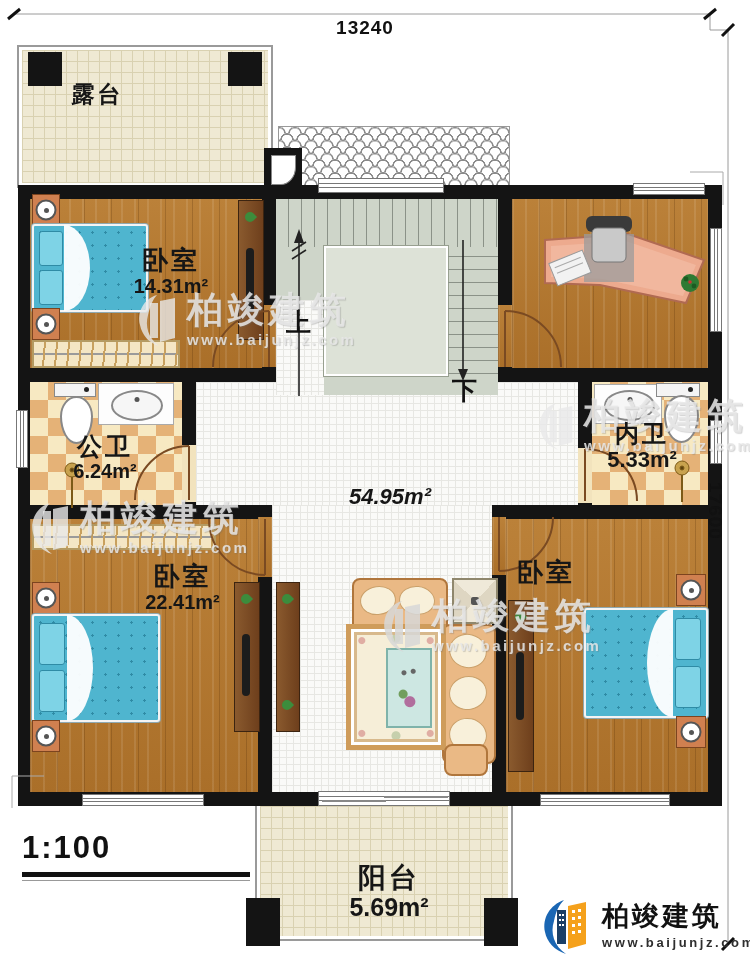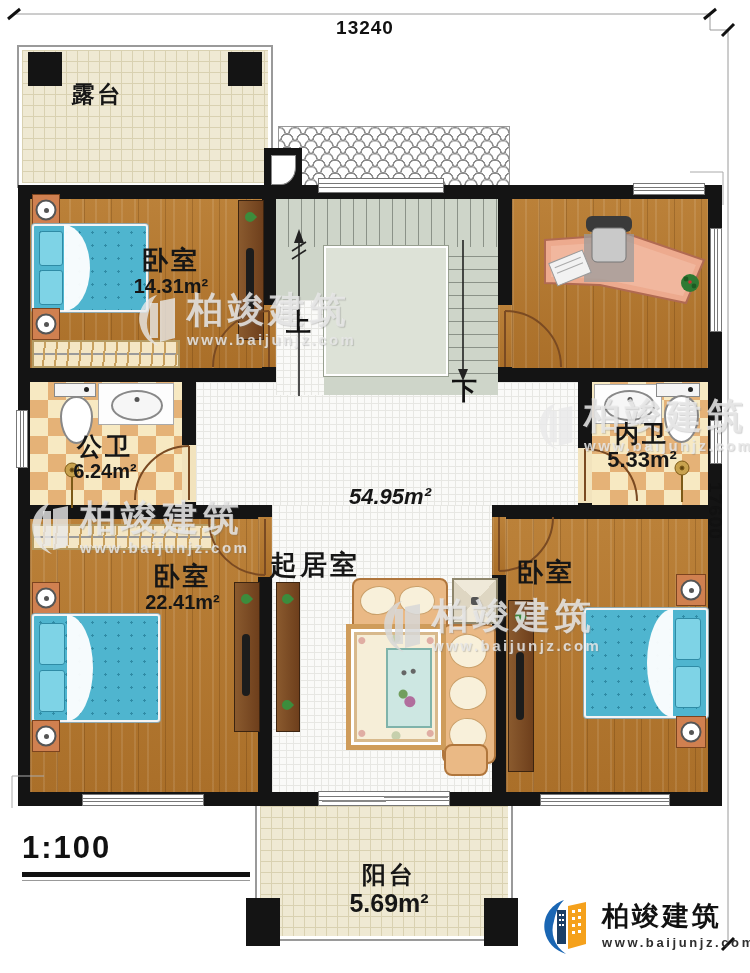--- a/index.html
+++ b/index.html
@@ -358,30 +358,29 @@
   </div>
   <div class="ab rlabel" style="left:40px;top:432px;width:130px;">
     <div class="rname" style="font-size:25px;">公卫</div>
     <div style="font-size:20px;">6.24m²</div>
   </div>
   <div class="ab rlabel" style="left:578px;top:421px;width:128px;">
     <div class="rname" style="font-size:24px;">内卫</div>
     <div style="font-size:22px;">5.33m²</div>
   </div>
   <div class="ab rlabel" style="left:330px;top:485px;width:120px;font-size:22px;font-style:italic;">54.95m²</div>
-  <div class="ab rlabel rname" style="left:245px;top:550px;width:140px;font-size:27px;">起居室</div>
   <div class="ab rlabel" style="left:115px;top:562px;width:135px;">
     <div class="rname" style="font-size:26px;">卧室</div>
     <div style="font-size:20px;">22.41m²</div>
   </div>
   <div class="ab rlabel" style="left:480px;top:558px;width:132px;">
     <div class="rname" style="font-size:26px;">卧室</div>
   </div>
   <div class="ab rlabel" style="left:315px;top:862px;width:148px;">
-    <div class="rname" style="font-size:24px;">阳台</div>
+    <div class="rname" style="font-size:28px;">阳台</div>
     <div style="font-size:25px;">5.69m²</div>
   </div>
   <div class="ab stairtxt" style="left:286px;top:306px;font-size:25px;">上</div>
   <div class="ab stairtxt" style="left:452px;top:374px;font-size:25px;">下</div>
 
   <div class="ab" style="left:22px;top:830px;width:240px;">
     <div class="tb-title">
       <span>1:100</span>
     </div>
     <div class="tb-line1" style="margin-top:6px;width:228px;"></div>

